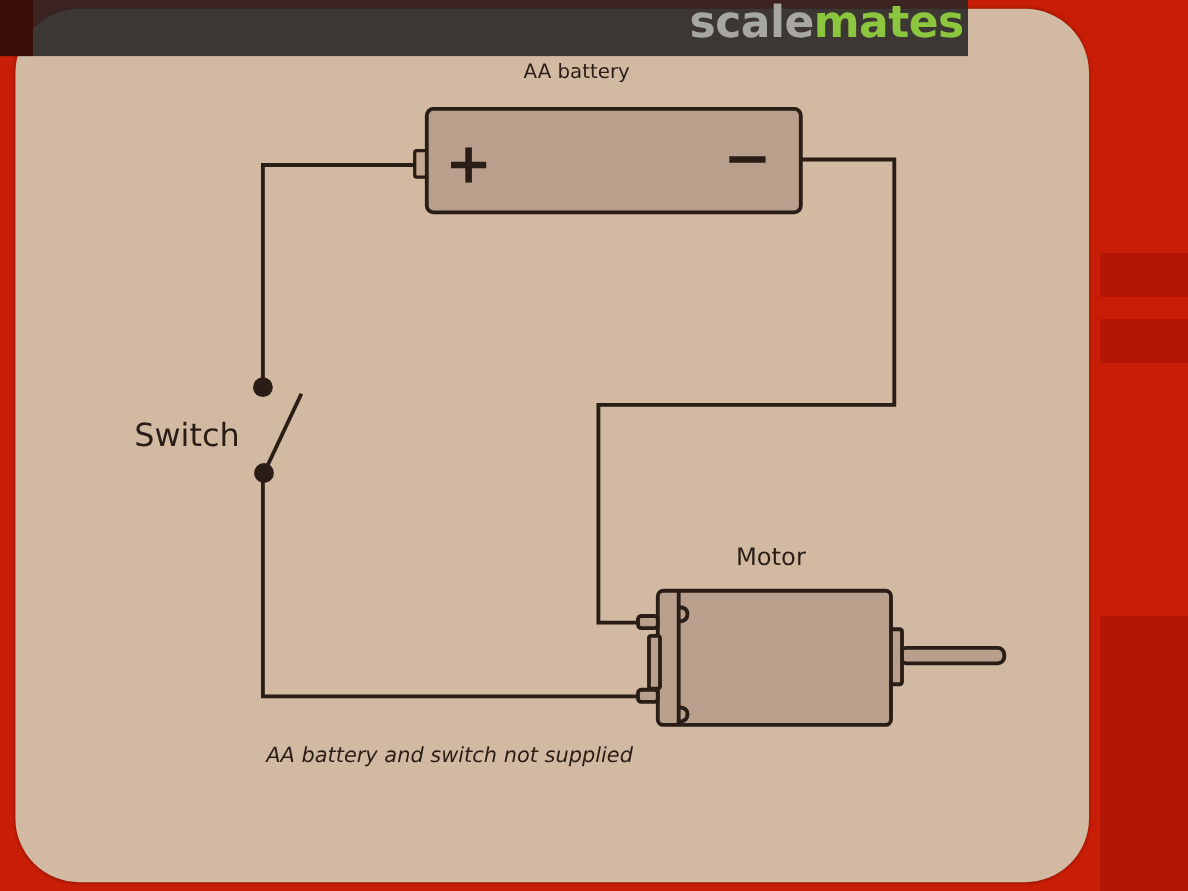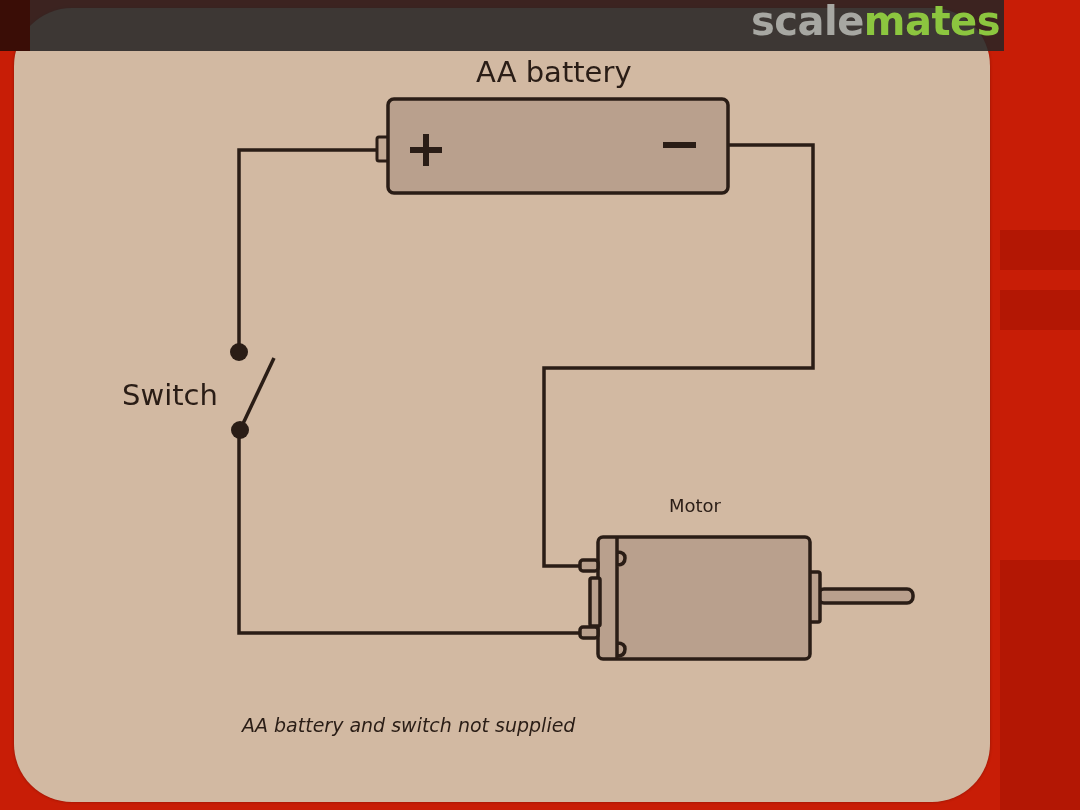--- a/index.html
+++ b/index.html
@@ -8,38 +8,38 @@
     background: #c81d06;
     font-family: "DejaVu Sans", sans-serif;
   }
   .bg-stripe { position: absolute; background: #a91504; opacity: 0.7; }
   .card {
     position: absolute; left: 14px; top: 8px; width: 976px; height: 794px;
     background: #d2b9a2; border-radius: 58px;
     box-shadow: 0 0 3px rgba(0,0,0,0.3);
   }
   .topbar {
-    position: absolute; left: 0; top: 0; width: 1004px; height: 51px;
+    position: absolute; left: 0; top: 0; width: 880px; height: 51px;
     background: rgba(40,36,36,0.88);
   }
   .topbar-left {
     position: absolute; left: 0; top: 0; width: 30px; height: 51px; background: #3a0d06;
   }
   .logo {
     position: absolute; right: 4px; top: -2px; font-weight: bold; font-size: 40px;
     letter-spacing: -0.5px; font-family: "DejaVu Sans", sans-serif;
   }
   .logo .a { color: #a7a7a2; }
   .logo .b { color: #8cc63f; }
   svg.diagram { position: absolute; left: 0; top: 0; }
   .label { position: absolute; color: #2a1d16; font-family: "DejaVu Sans", sans-serif; }
-  .lbl-battery { left: 476px; top: 55px; font-size: 29px; }
+  .lbl-battery { left: 476px; top: 55px; font-size: 18px; }
   .lbl-switch { left: 122px; top: 378px; font-size: 29px; }
-  .lbl-motor { left: 669px; top: 495px; font-size: 18px; }
-  .lbl-note { left: 242px; top: 714px; font-size: 19px; font-style: italic; }
+  .lbl-motor { left: 669px; top: 495px; font-size: 22px; }
+  .lbl-note { left: 242px; top: 676px; font-size: 19px; font-style: italic; }
 </style>
 </head>
 <body>
 
 <div class="bg-stripe" style="left:1000px; top:230px; width:80px; height:40px;"></div>
 <div class="bg-stripe" style="left:1000px; top:290px; width:80px; height:40px;"></div>
 <div class="bg-stripe" style="left:1000px; top:560px; width:80px; height:250px;"></div>
 
 <div class="card"></div>
 

